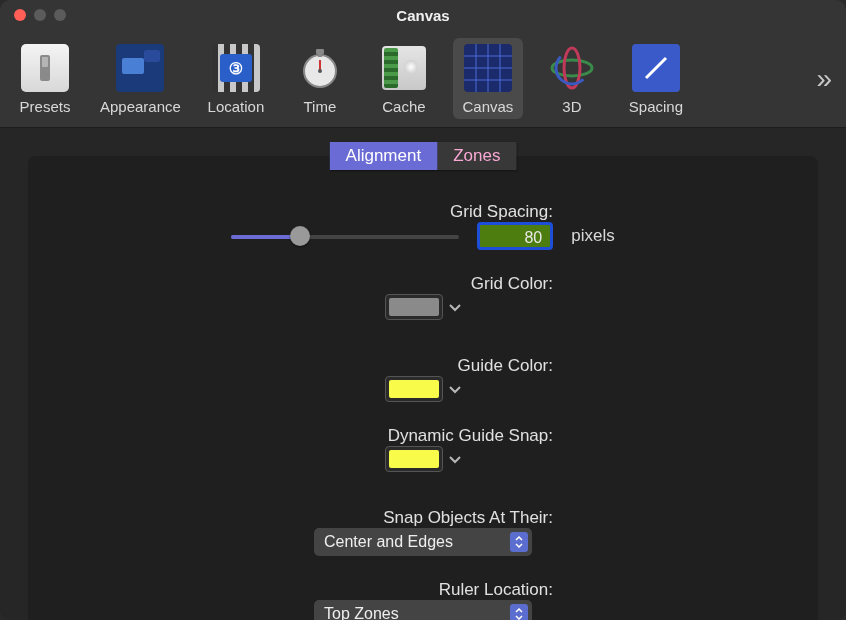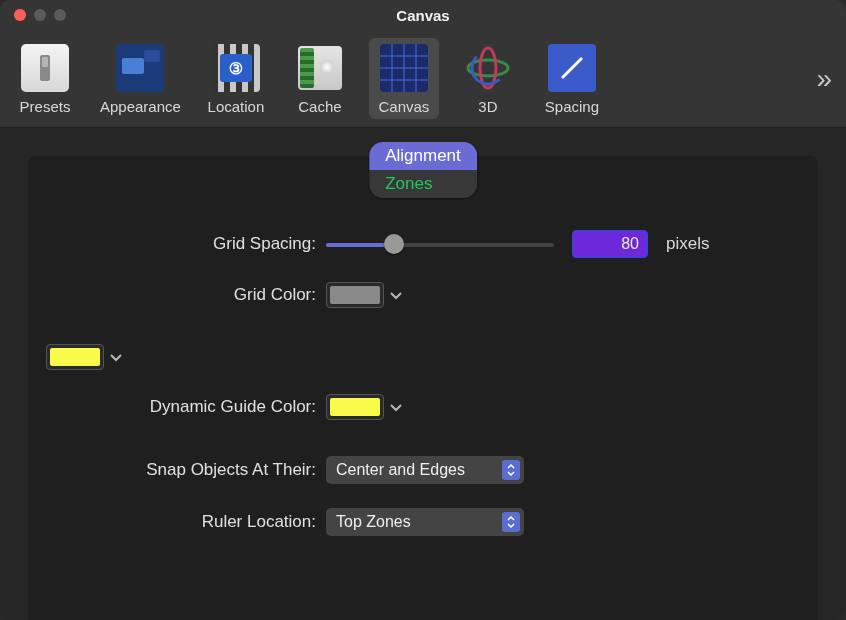--- a/index.html
+++ b/index.html
@@ -87,43 +87,43 @@
     }
     .panel {
       background: #1f1f1f;
       border-radius: 8px;
       padding: 0 18px 56px 18px;
       position: relative;
       height: 470px;
     }
     .segmented {
       display: inline-flex;
-      border-radius: 14px;
+      border-radius: 0;
       overflow: hidden;
       position: relative;
       top: -14px;
       left: 50%;
       transform: translateX(-50%);
       box-shadow: 0 1px 2px rgba(0,0,0,0.4);
-      flex-direction: column;
     }
     .seg {
       padding: 4px 16px;
       font-size: 17px;
       background: #383838;
-      color: #22c55e;
+      color: #f9a8d4;
     }
     .seg.active {
       background: #6b6bd6;
       color: #fff;
     }
     .row {
       display: flex;
       align-items: center;
       margin-bottom: 24px;
+      flex-direction: column;
     }
     .row-label {
       width: 280px;
       text-align: right;
       font-size: 17px;
       color: #e0e0e0;
       padding-right: 10px;
     }
     .slider-wrap {
       display: flex;
@@ -154,22 +154,22 @@
       top: 0;
       width: 20px; height: 20px;
       background: #999;
       border-radius: 50%;
       transform: translateX(-10px);
       box-shadow: 0 1px 2px rgba(0,0,0,0.5);
     }
     .num-field {
       width: 76px;
       height: 28px;
-      background: #6d28d9;
-      border: 1px solid #1d4ed8;
+      background: #4d7c0f;
+      border: 3px solid #1d4ed8;
       border-radius: 4px;
       text-align: right;
       padding: 0 8px;
       font-size: 16px;
       color: #e8e8e8;
       line-height: 26px;
     }
     .unit {
       font-size: 17px;
       color: #d8d8d8;
@@ -191,21 +191,21 @@
       width: 100%; height: 100%;
       border-radius: 2px;
     }
     .chev {
       color: #b8b8b8;
     }
     .popup {
       display: flex;
       align-items: center;
       justify-content: space-between;
-      width: 198px;
+      width: 218px;
       height: 28px;
       background: #444;
       border-radius: 5px;
       padding: 0 4px 0 10px;
       font-size: 16px;
       color: #eee;
     }
     .popup .arrows {
       width: 18px;
       height: 20px;
@@ -254,20 +254,32 @@
   <div class="tool-item">
     <div class="tool-icon" style="position:relative;">
       <div style="position:absolute;inset:0;background:repeating-linear-gradient(90deg,#333 0 6px,#c8c8c8 6px 12px);border-radius:4px;"></div>
       <div style="position:absolute;left:8px;right:8px;top:10px;bottom:10px;background:#2a5fc9;border-radius:3px;display:flex;align-items:center;justify-content:center;">
         <span style="color:#fff;font-size:16px;font-weight:600;">③</span>
       </div>
     </div>
     <div class="tool-label">Location</div>
   </div>
 
+  <div class="tool-item">
+    <div class="tool-icon">
+      <svg width="46" height="46" viewBox="0 0 46 46">
+        <circle cx="23" cy="26" r="16" fill="#e8e8e8" stroke="#888" stroke-width="2"></circle>
+        <rect x="19" y="4" width="8" height="5" rx="1" fill="#888"></rect>
+        <rect x="21" y="8" width="4" height="4" fill="#888"></rect>
+        <line x1="23" y1="26" x2="23" y2="15" stroke="#c33" stroke-width="2"></line>
+        <circle cx="23" cy="26" r="2" fill="#555"></circle>
+      </svg>
+    </div>
+    <div class="tool-label">Time</div>
+  </div>
 
   <div class="tool-item">
     <div class="tool-icon" style="position:relative;">
       <div style="position:absolute;inset:2px;background:linear-gradient(#e5e5e5,#c8c8c8);border-radius:4px;"></div>
       <div style="position:absolute;left:4px;top:4px;width:14px;height:40px;background:repeating-linear-gradient(#4a9a4a 0 4px,#2a6a2a 4px 8px);border-radius:2px;"></div>
       <div style="position:absolute;right:10px;top:16px;width:14px;height:14px;border-radius:50%;background:radial-gradient(#fff,#bbb);"></div>
     </div>
     <div class="tool-label">Cache</div>
   </div>
 
@@ -345,34 +357,35 @@
           <svg width="12" height="8" viewBox="0 0 12 8">
               <path d="M1 1 L6 6 L11 1" stroke="#b8b8b8" stroke-width="2" fill="none"></path>
             </svg>
         </span>
       </div>
     </div>
 
     <div class="spacer"></div>
 
     <div class="row">
+      <div class="row-label">Guide Color:</div>
       <div class="color-well-wrap">
         <div class="color-well">
           <div class="color-swatch" style="background:#f8fb4a"></div>
         </div>
         <span class="chev">
           <svg width="12" height="8" viewBox="0 0 12 8">
               <path d="M1 1 L6 6 L11 1" stroke="#b8b8b8" stroke-width="2" fill="none"></path>
             </svg>
         </span>
       </div>
     </div>
 
     <div class="row">
-      <div class="row-label">Dynamic Guide Color:</div>
+      <div class="row-label">Dynamic Guide Snap:</div>
       <div class="color-well-wrap">
         <div class="color-well">
           <div class="color-swatch" style="background:#f8fb4a"></div>
         </div>
         <span class="chev">
           <svg width="12" height="8" viewBox="0 0 12 8">
               <path d="M1 1 L6 6 L11 1" stroke="#b8b8b8" stroke-width="2" fill="none"></path>
             </svg>
         </span>
       </div>

